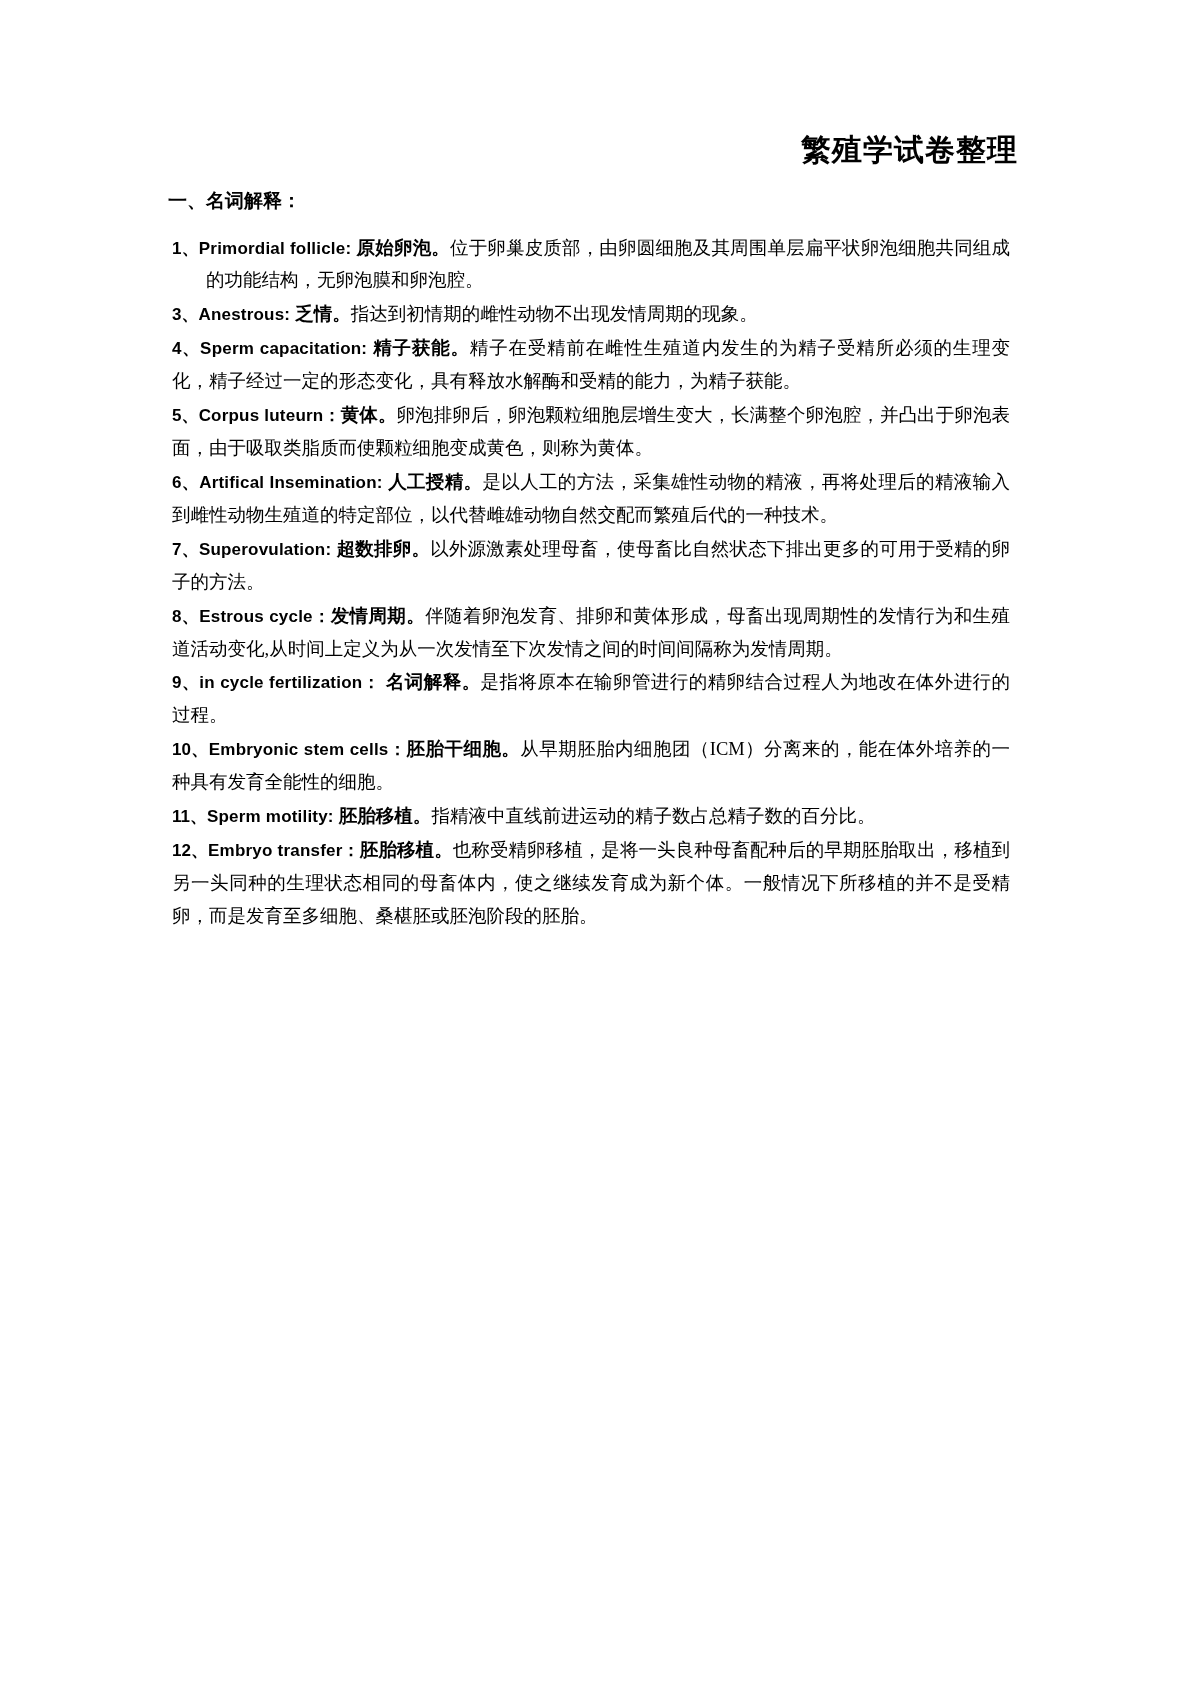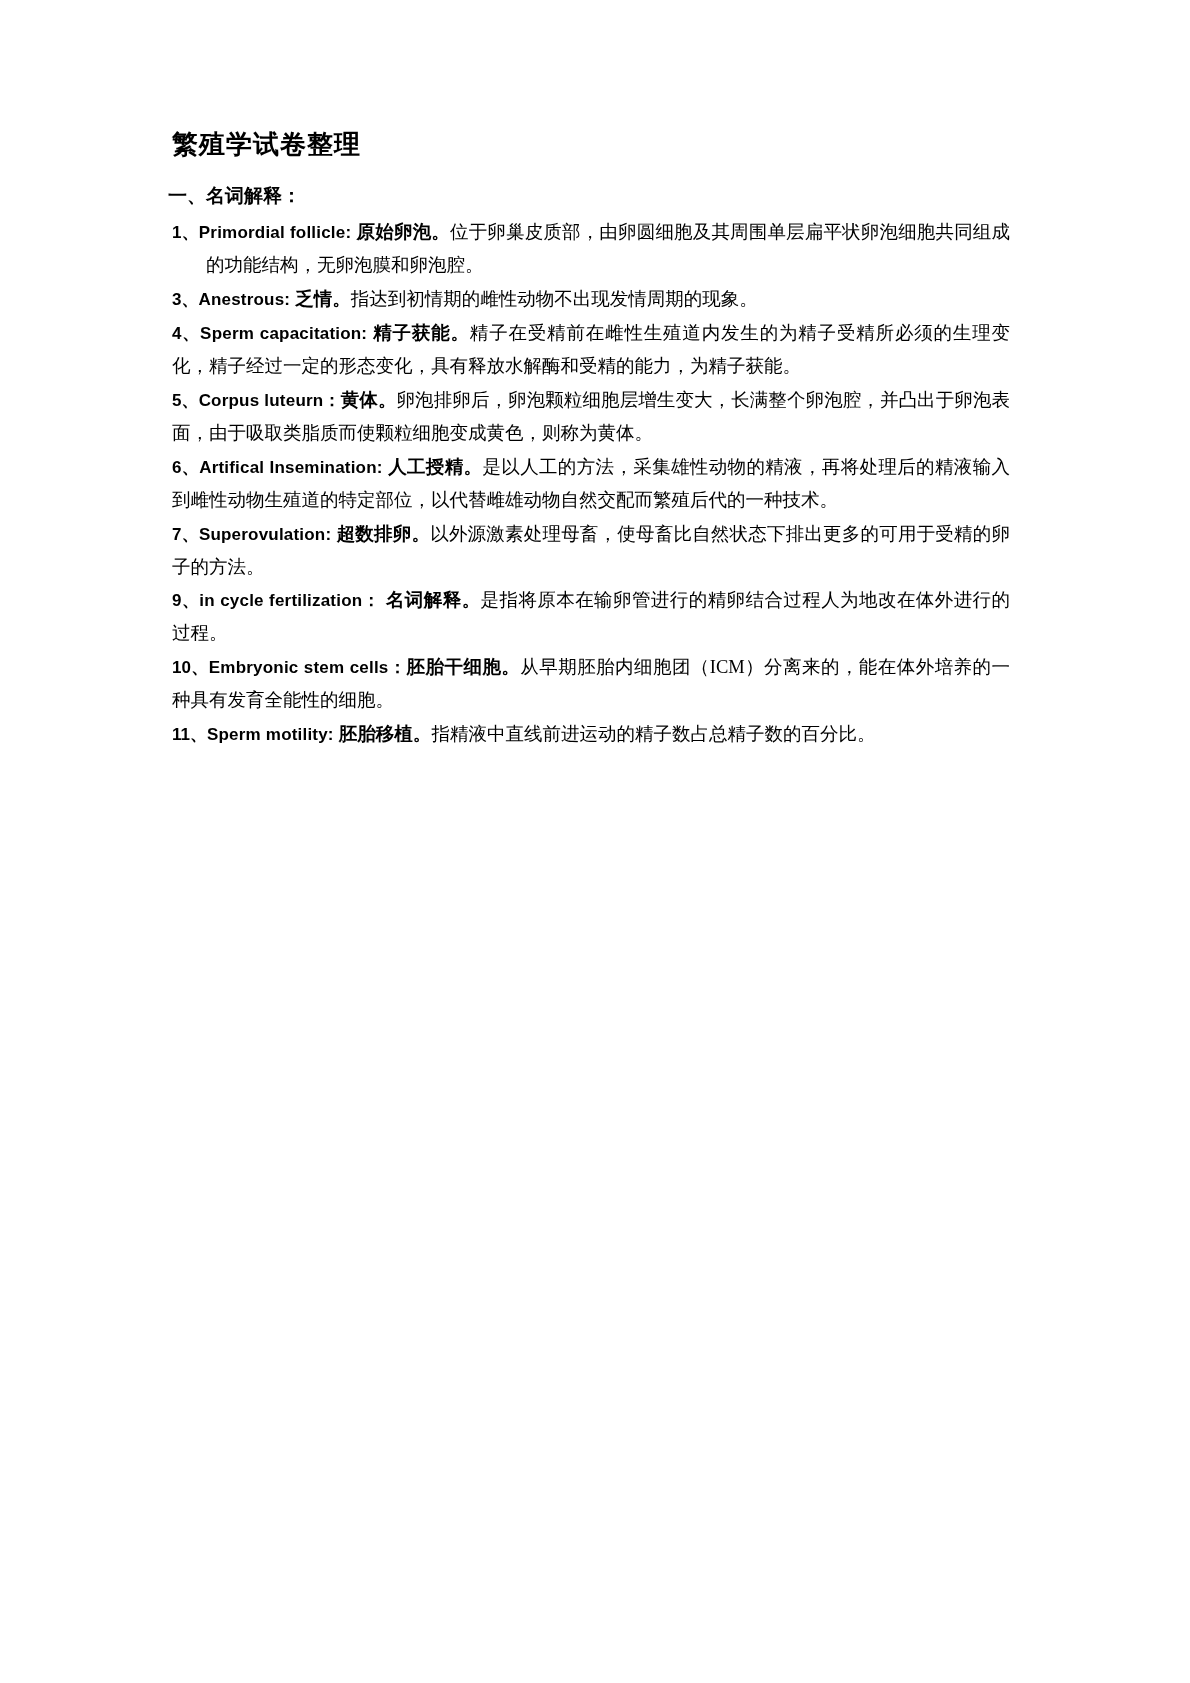--- a/index.html
+++ b/index.html
@@ -15,33 +15,33 @@
     -webkit-font-smoothing: antialiased;
   }
   .page {
     position: relative;
     width: 1190px;
     height: 1683px;
     box-sizing: border-box;
     padding: 130px 172px 0 172px;
   }
   .doc-title {
-    text-align: left;
-    font-family: Liberation Mono, monospace;
+    text-align: right;
+    font-family: Liberation Sans, sans-serif;
     font-weight: bold;
-    font-size: 26px;
+    font-size: 30px;
     letter-spacing: 1px;
     margin: 0 0 18px 0;
     line-height: 1.3;
   }
   .section-heading {
     font-family: "Liberation Sans", "DejaVu Sans", sans-serif;
     font-weight: bold;
     font-size: 19px;
-    margin: 0 0 6px -4px;
+    margin: 0 0 16px -4px;
     line-height: 1.5;
   }
   .entry {
     font-size: 18.5px;
     line-height: 1.78;
     margin: 0 8px 1px 0;
     text-align: justify;
     text-justify: inter-ideograph;
   }
   .entry .num {
@@ -99,29 +99,35 @@
     </p>
 
     <p class="entry">
       <span class="num">6、</span><span class="term-en">Artifical    Insemination:</span><span class="term-cn"> 人工授精。</span><span class="body">是以人工的方法，采集雄性动物的精液，再将处理后的精液输入到雌性动物生殖道的特定部位，以代替雌雄动物自然交配而繁殖后代的一种技术。</span>
     </p>
 
     <p class="entry">
       <span class="num">7、</span><span class="term-en">Superovulation:</span><span class="term-cn"> 超数排卵。</span><span class="body">以外源激素处理母畜，使母畜比自然状态下排出更多的可用于受精的卵子的方法。</span>
     </p>
 
+    <p class="entry">
+      <span class="num">8、</span><span class="term-en">Estrous    cycle：</span><span class="term-cn">发情周期。</span><span class="body">伴随着卵泡发育、排卵和黄体形成，母畜出现周期性的发情行为和生殖道活动变化,从时间上定义为从一次发情至下次发情之间的时间间隔称为发情周期。</span>
+    </p>
 
     <p class="entry">
       <span class="num">9、</span><span class="term-en">in cycle fertilization：</span><span class="term-cn">  名词解释。</span><span class="body">是指将原本在输卵管进行的精卵结合过程人为地改在体外进行的过程。</span>
     </p>
 
     <p class="entry">
       <span class="num">10、</span><span class="term-en">Embryonic    stem    cells：</span><span class="term-cn">胚胎干细胞。</span><span class="body">从早期胚胎内细胞团（ICM）分离来的，能在体外培养的一种具有发育全能性的细胞。</span>
     </p>
 
     <p class="entry">
       <span class="num">11、</span><span class="term-en">Sperm    motility:</span><span class="term-cn"> 胚胎移植。</span><span class="body">指精液中直线前进运动的精子数占总精子数的百分比。</span>
     </p>
 
+    <p class="entry">
+      <span class="num">12、</span><span class="term-en">Embryo    transfer：</span><span class="term-cn">胚胎移植。</span><span class="body">也称受精卵移植，是将一头良种母畜配种后的早期胚胎取出，移植到另一头同种的生理状态相同的母畜体内，使之继续发育成为新个体。一般情况下所移植的并不是受精卵，而是发育至多细胞、桑椹胚或胚泡阶段的胚胎。</span>
+    </p>
 
 
   </div>
 </div>
 
 </body></html>

